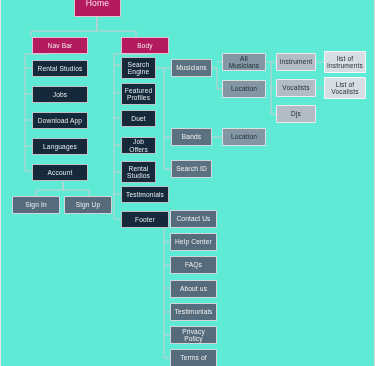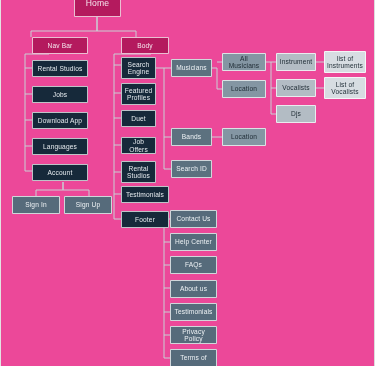--- a/index.html
+++ b/index.html
@@ -4,21 +4,21 @@
 <style>
   html,body{margin:0;padding:0;}
   body{
     width:375px;height:366px;overflow:hidden;
     background:#f2f2f2;
     font-family:"Liberation Sans", sans-serif;
     -webkit-font-smoothing:antialiased;
   }
   #canvas{
     position:relative;width:375px;height:366px;
-    background:#ec4899;
+    background:#5eead4;
     border-left:1px solid #e3e3e3;
     border-right:1px solid #dcdcdc;
     box-sizing:border-box;
   }
   svg#wires{position:absolute;left:0;top:0;width:375px;height:366px;overflow:visible;}
   .node{
     position:absolute;box-sizing:border-box;
     display:flex;align-items:center;justify-content:center;
     text-align:center;line-height:1.12;
     border:1px solid rgba(255,255,255,.72);

